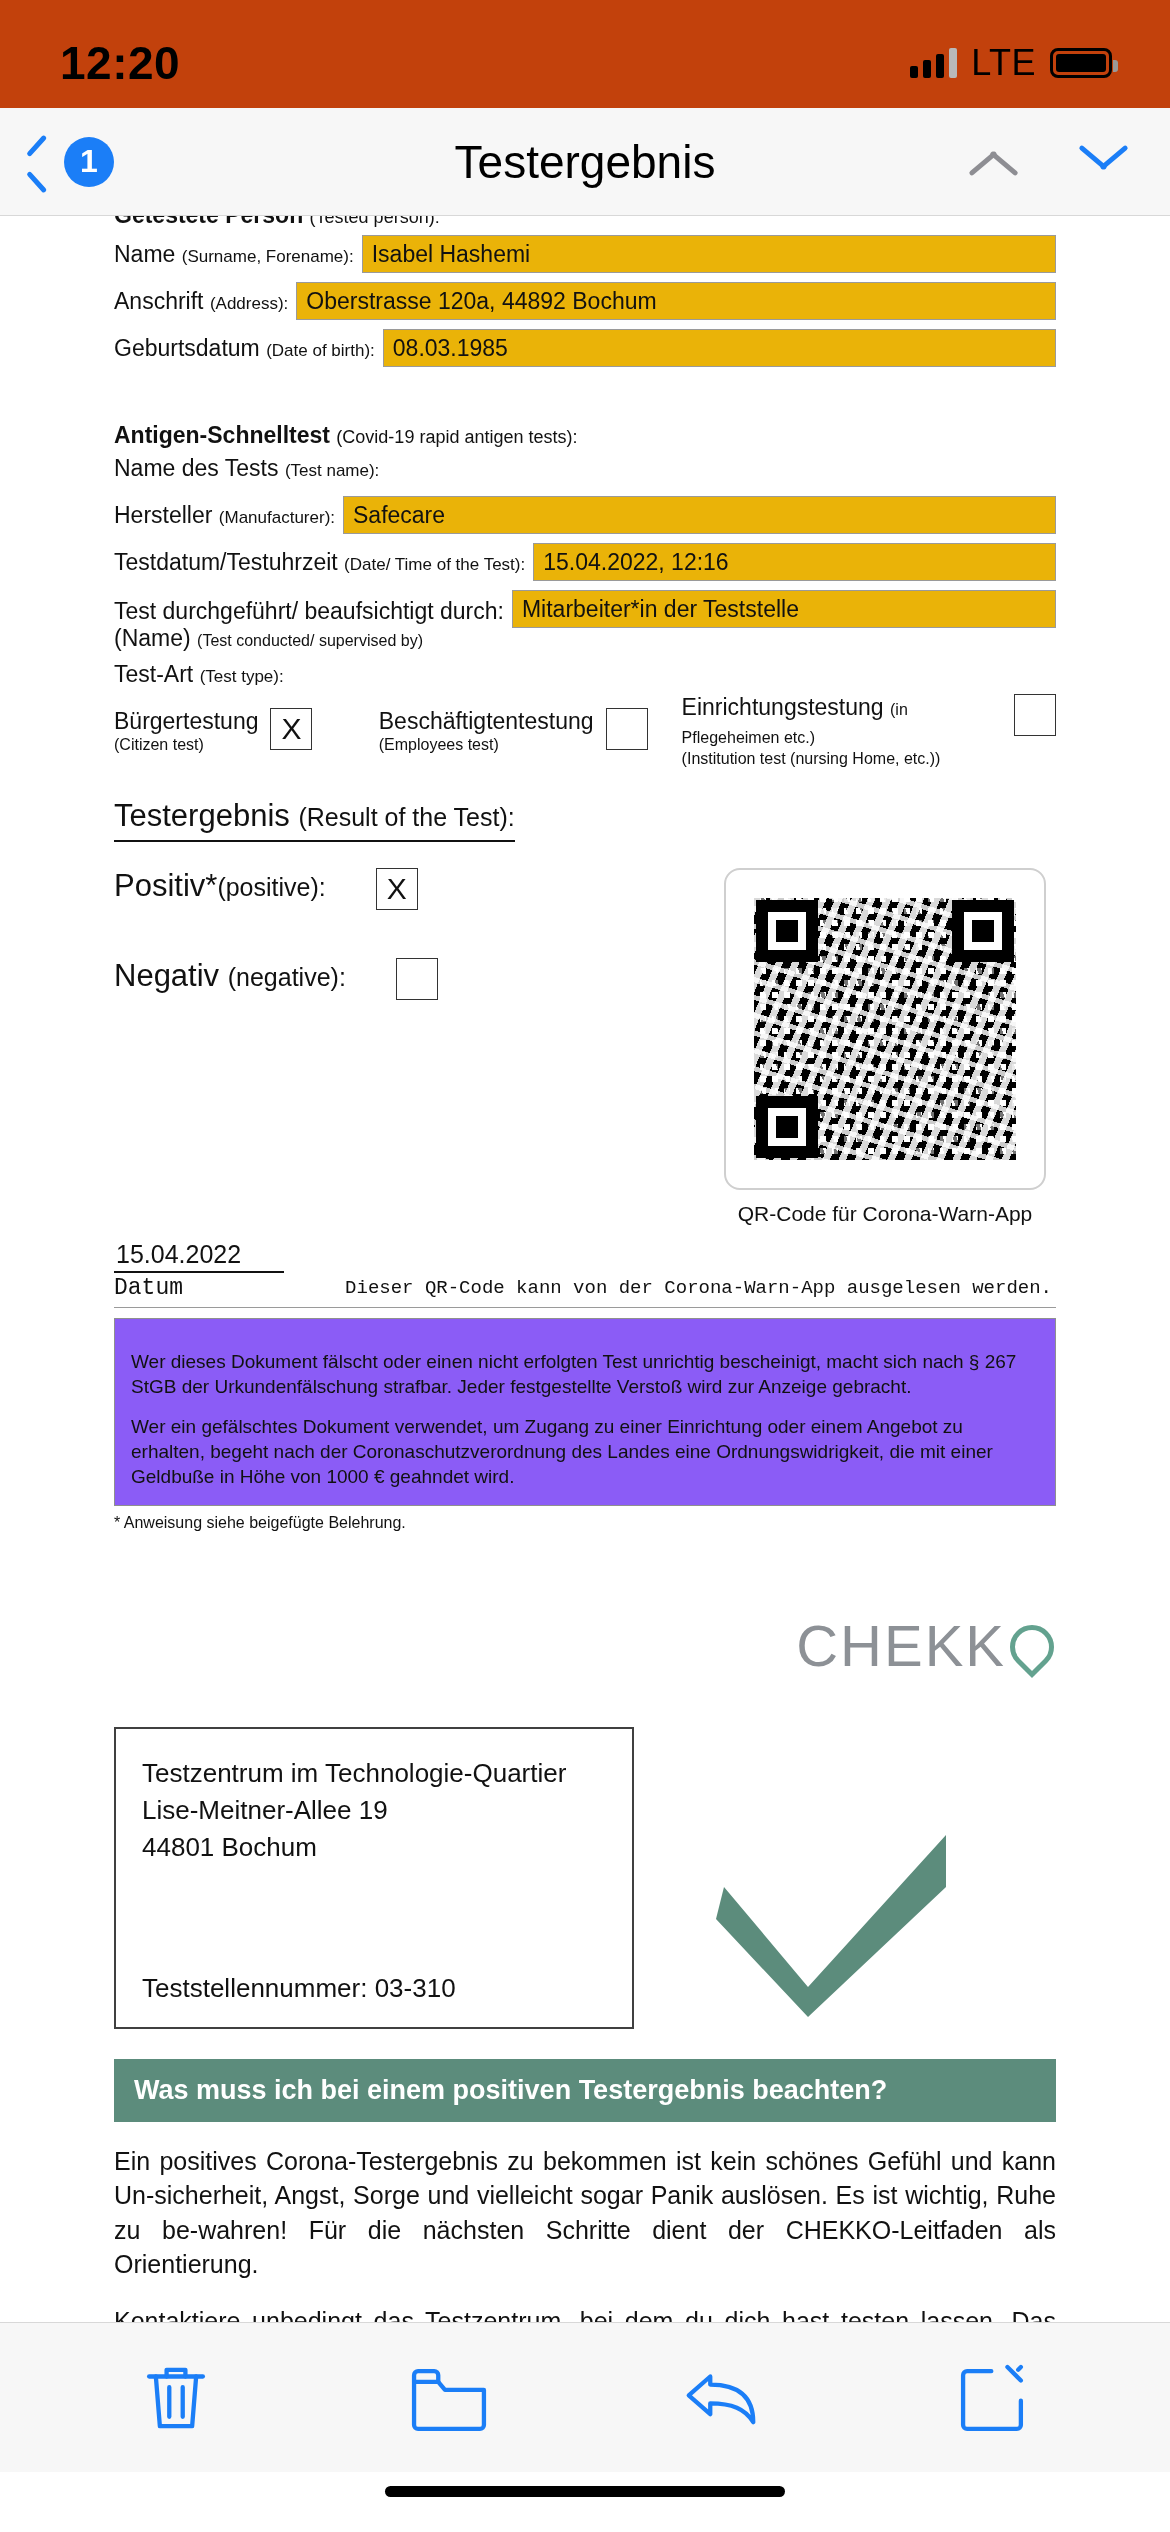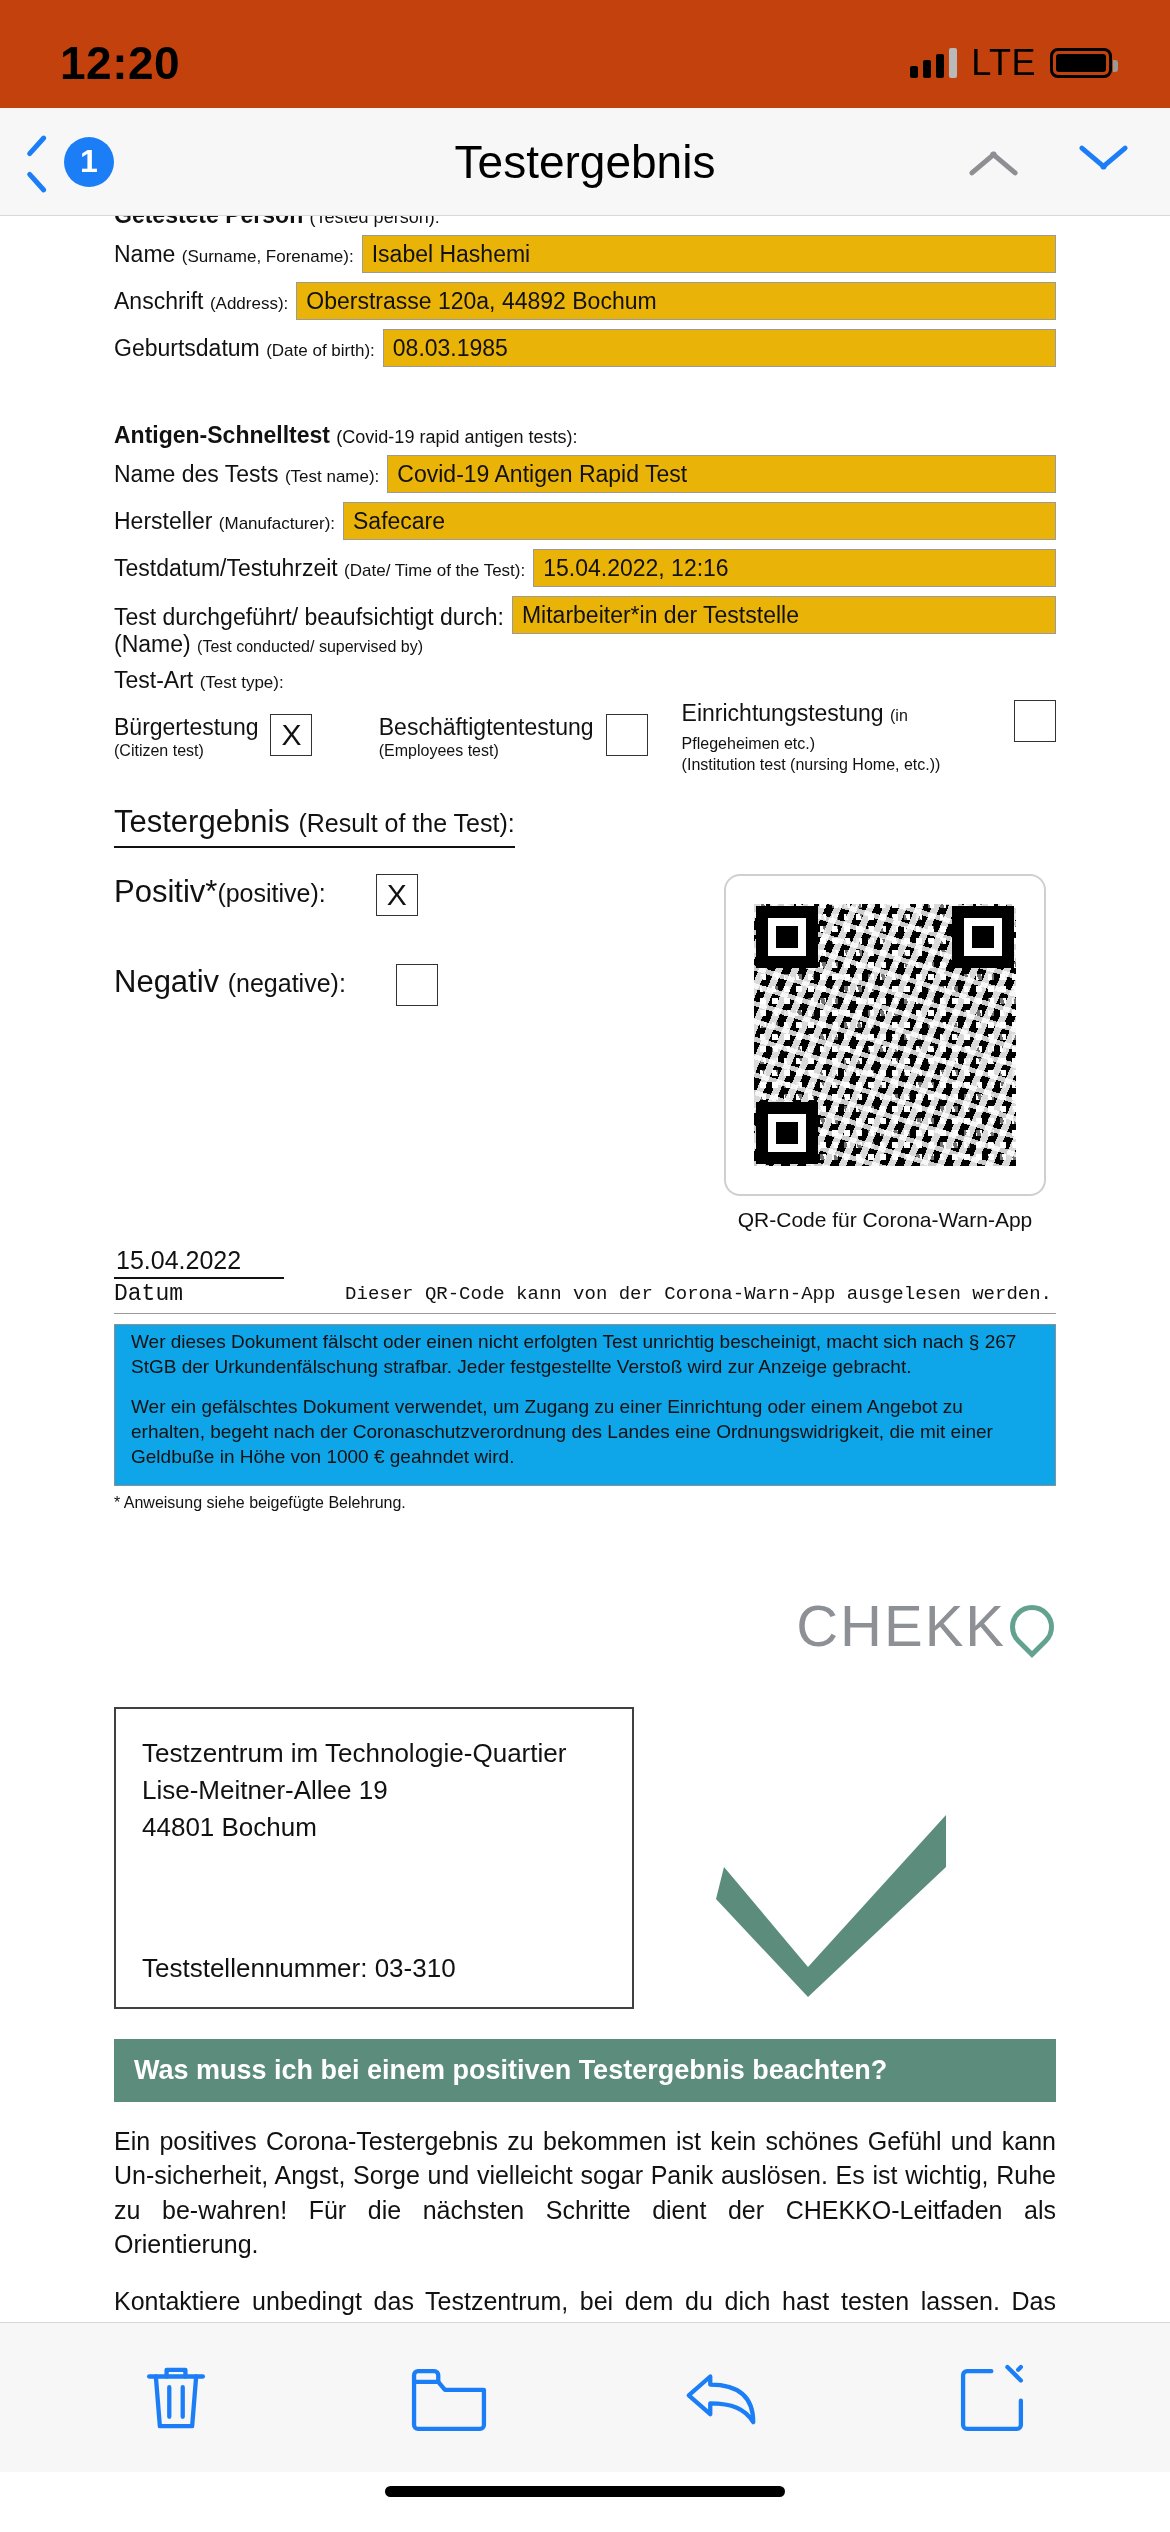--- a/index.html
+++ b/index.html
@@ -352,24 +352,24 @@
     font-family: Liberation Mono, monospace;
   }
   .date-lbl { font-size: 23px; }
   .qr-note {
     margin-left: auto;
     font-size: 19px;
     padding-right: 4px;
   }
 
   .legal {
-    background: #0ea5e9;
+    background: #8b5cf6;
     border: 1px solid #8f8f8f;
     margin-top: 10px;
-    padding: 4px 16px 16px 16px;
+    padding: 30px 16px 16px 16px;
     font-size: 19px;
     line-height: 1.32;
   }
   .legal p + p { margin-top: 14px; }
   .footnote {
     font-size: 16px;
     margin-top: 8px;
   }
 
   .brand {
@@ -540,21 +540,20 @@
       <div class="sec-head">
         <span>Antigen-Schnelltest</span>
         <span class="sm">(Covid-19 rapid antigen tests):</span>
       </div>
 
       <div class="row">
         <div class="lbl">
           <span>Name des Tests</span>
           <span class="sm">(Test name):</span>
         </div>
-        <div class="fld">Covid-19 Antigen Rapid Test</div>
       </div>
 
       <div class="row">
         <div class="lbl">
           <span>Hersteller</span>
           <span class="sm">(Manufacturer):</span>
         </div>
         <div class="fld">Safecare</div>
       </div>
 

